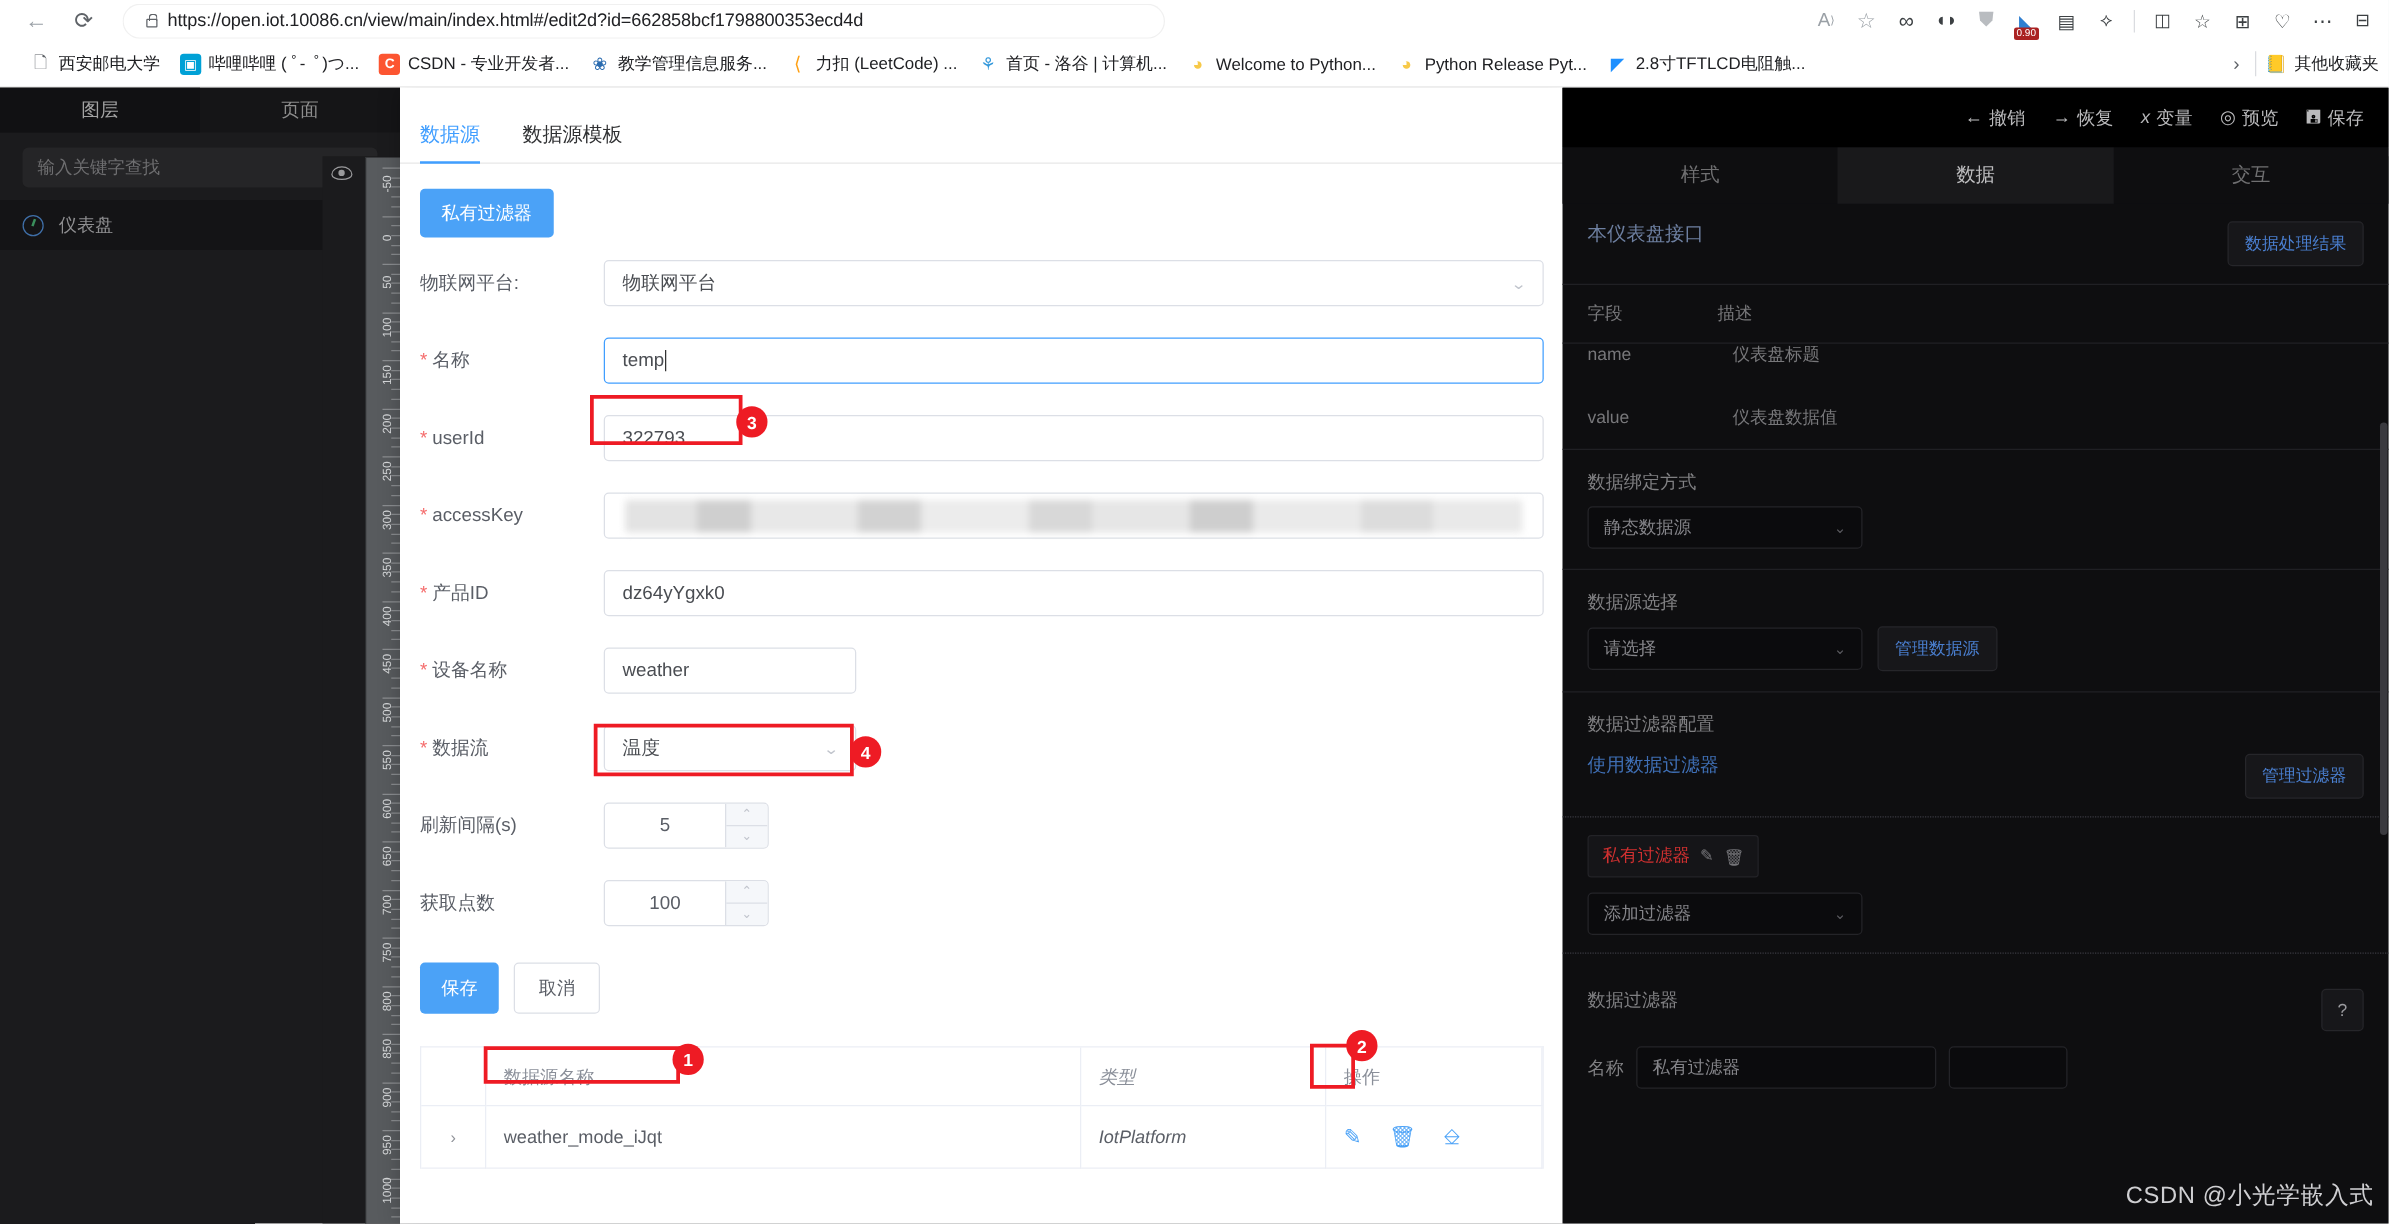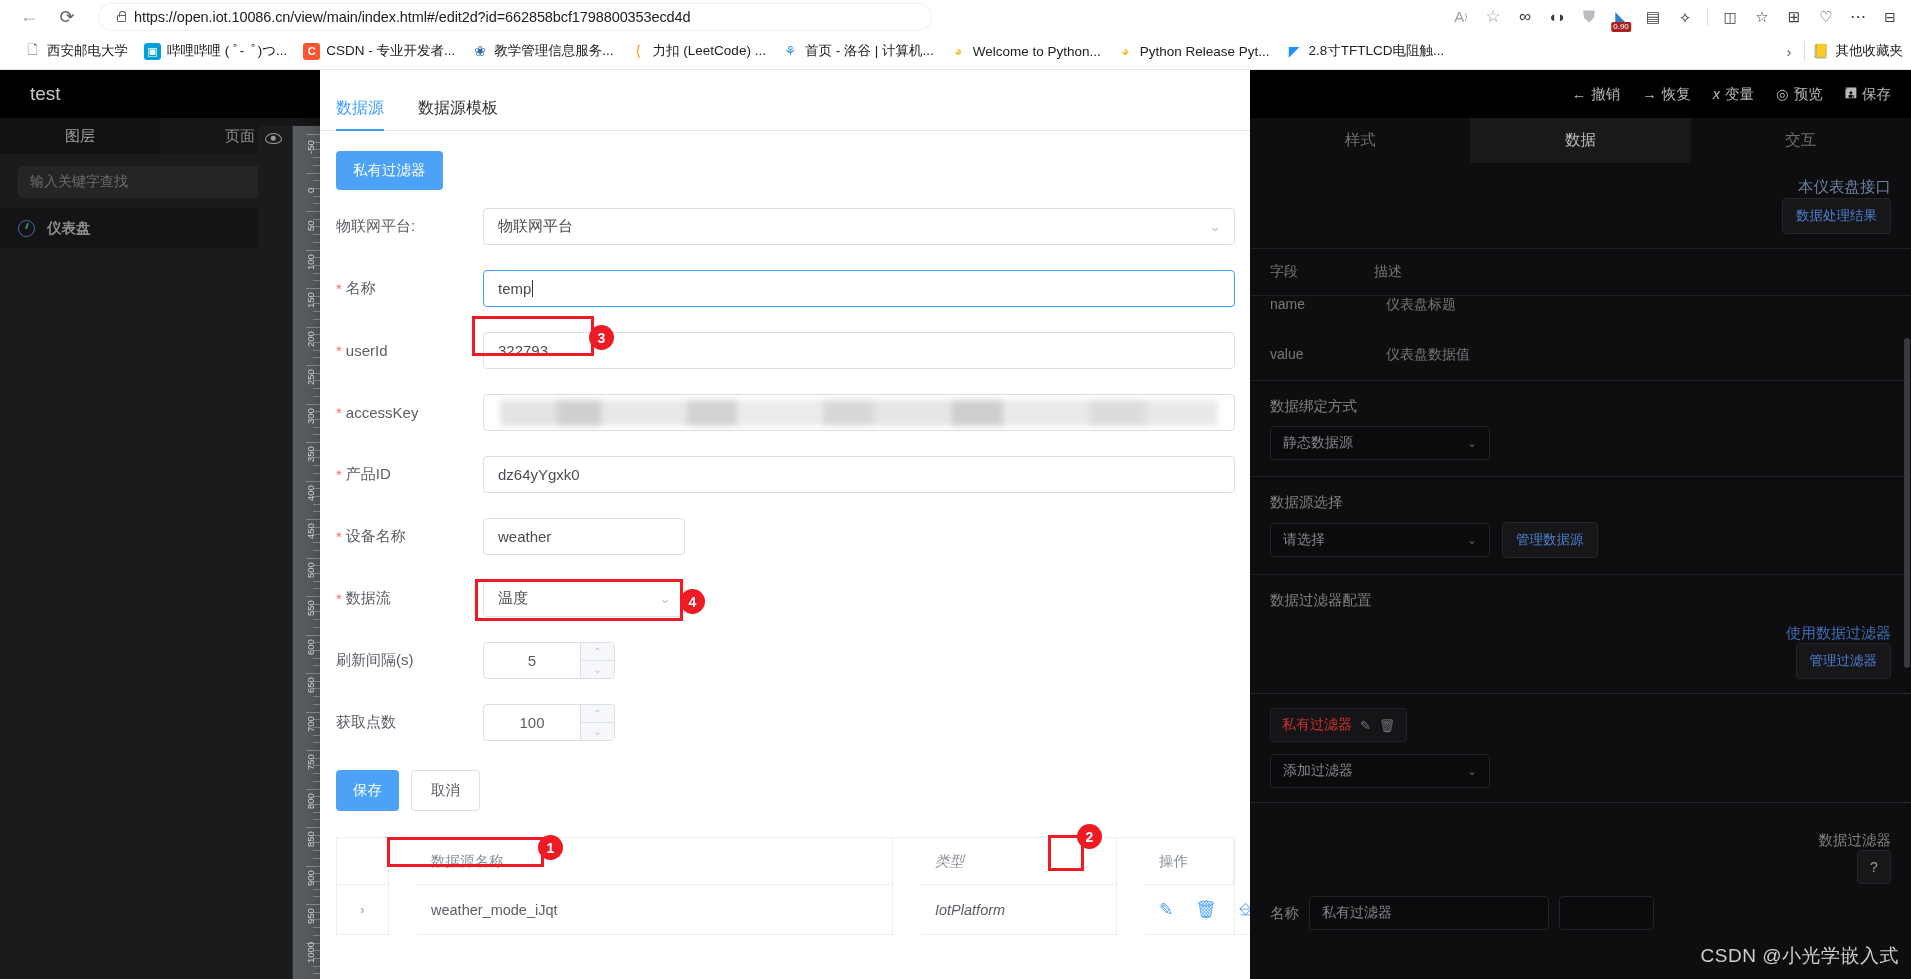--- a/index.html
+++ b/index.html
@@ -108,21 +108,21 @@
     padding: 0 16px 0 18px; gap: 12px;
   }
   .lp-item .gauge {
     width: 17px; height: 17px; border: 1.6px solid #3f6fa8; border-radius: 50%;
     position: relative;
   }
   .lp-item .gauge:after {
     content:""; position:absolute; left:6.5px; top:2px; width:1.5px; height:6px;
     background:#3a8f5c; transform: rotate(20deg);
   }
-  .lp-item .lbl { flex: 1; font-size: 14.5px; color: #8e8e90; font-weight: bold; }
+  .lp-item .lbl { flex: 1; font-size: 14.5px; color: #8e8e90; }
   .eye {
     width: 17px; height: 11px; border-radius: 50% 50% 50% 50% / 60% 60% 40% 40%;
     border: 1.6px solid #9a9a9c; position: relative;
   }
   .eye:after {
     content:""; position:absolute; left:50%; top:50%; transform:translate(-50%,-50%);
     width: 4.5px; height: 4.5px; border-radius: 50%; background:#9a9a9c;
   }
 
   
@@ -213,21 +213,21 @@
 
   .btn-row { display: flex; gap: 12px; margin-top: 22px; }
   .btn-plain {
     background: #fff; color: #5a5e66; border: 1px solid #dcdfe6; border-radius: 4px;
     font-size: 14.5px; padding: 10px 19px; cursor: pointer;
     font-family: "Liberation Sans", sans-serif;
   }
 
   
   .ds-table { margin-top: 26px; border: 1px solid #ebeef5; border-bottom: none; }
-  .ds-tr { display: flex; gap: 28px; }
+  .ds-tr { display: flex; }
   .ds-th, .ds-td {
     border-right: 1px solid #ebeef5; border-bottom: 1px solid #ebeef5;
     display: flex; align-items: center; padding: 0 14px;
   }
   .ds-th { height: 47px; font-size: 14.5px; color: #8a8f99; }
   .ds-td { height: 50px; font-size: 14.5px; color: #5a5e66; }
   .c-expand { width: 52px; flex: 0 0 52px; justify-content: center; }
   .c-name { width: 476px; flex: 0 0 476px; }
   .c-type { width: 196px; flex: 0 0 196px; font-style: italic; }
   .c-act { flex: 1; gap: 22px; }
@@ -253,21 +253,21 @@
     font-size: 14.5px; color: #b9b9bb;
   }
   .rp-top .item { display: flex; align-items: center; gap: 5px; }
   .rp-tabs { display: flex; height: 45px; background: #0e0e10; }
   .rp-tab {
     flex: 1; display: flex; align-items: center; justify-content: center;
     font-size: 15.5px; color: #6f6f71;
   }
   .rp-tab.active { background: #19191b; color: #bfbfc1; }
   .rp-section { border-bottom: 1px solid #202024; padding: 16px 20px; }
-  .rp-row { display: flex; align-items: flex-end; justify-content: space-between; flex-direction: column; }
+  .rp-row { display: flex; align-items: flex-start; justify-content: space-between; }
   .rp-h { font-size: 15.5px; color: #6d7fa0; }
   .rp-btn {
     background: #17171a; border: 1px solid #26262a; border-radius: 4px;
     color: #4a7fd0; font-size: 13.5px; padding: 8px 13px;
   }
   .rp-cols { display: flex; gap: 76px; font-size: 14px; color: #77777a; padding: 14px 20px 0 20px; }
   .rp-dt-row { display: flex; gap: 0; font-size: 14px; color: #77777a; padding: 16px 20px; }
   .rp-dt-row .k { width: 116px; }
   .rp-label { font-size: 14.5px; color: #808083; margin-bottom: 10px; }
   .rp-select {
@@ -377,21 +377,20 @@
         <span class="bmlabel">其他收藏夹</span>
       </div>
     </div>
   </div>
 
   <div class="page">
 
     <div class="canvas-area"></div>
 
     <div class="left-panel">
-      <div class="lp-title">test</div>
       <div class="lp-tabs">
         <div class="lp-tab active">图层</div>
         <div class="lp-tab">页面</div>
       </div>
       <div class="lp-search-wrap">
         <div class="lp-search">
           <span class="ph">输入关键字查找</span>
           <span class="mag"></span>
         </div>
       </div>

